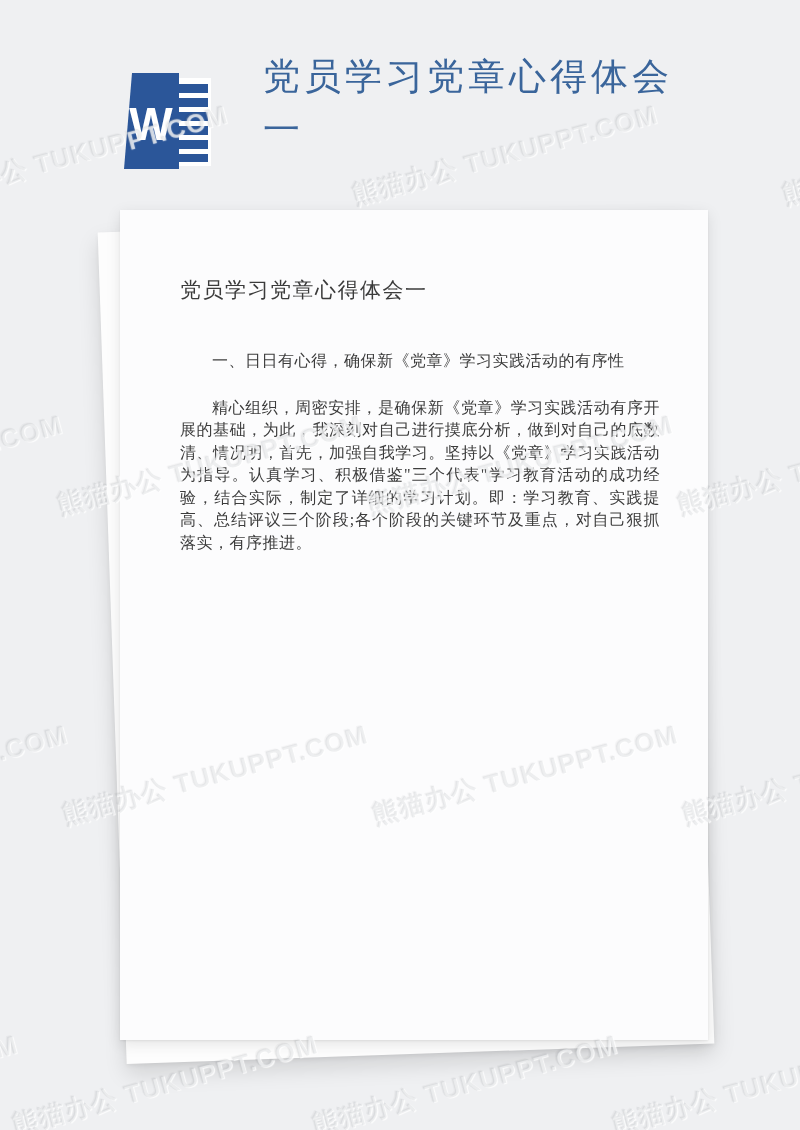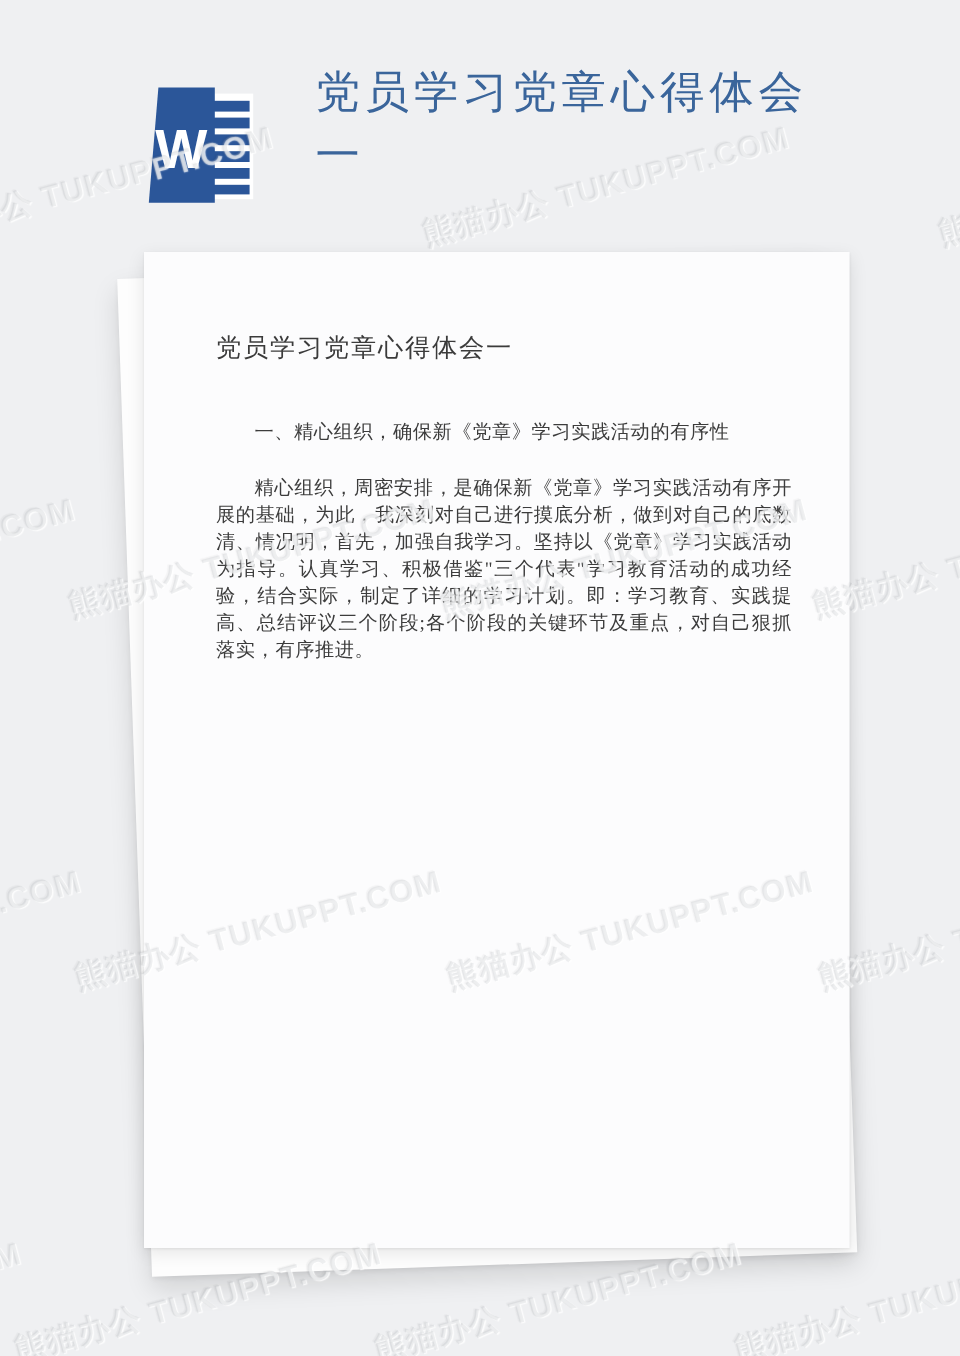--- a/index.html
+++ b/index.html
@@ -58,21 +58,21 @@
       </svg>
     </div>
     <h1 class="header-title">党员学习党章心得体会一</h1>
   </div>
 
   <div class="page-back"></div>
 
   <div class="page">
     <h2 class="doc-title">党员学习党章心得体会一</h2>
     <div class="doc-body">
-        <p>一、精心组织，确保新《党章》学习实践活动的有序性</p>
+        <p>一、日日有心得，确保新《党章》学习实践活动的有序性</p>
         <p>精心组织，周密安排，是确保新《党章》学习实践活动有序开展的基础，为此，我深刻对自己进行摸底分析，做到对自己的底数清、情况明，首先，加强自我学习。坚持以《党章》学习实践活动为指导。认真学习、积极借鉴"三个代表"学习教育活动的成功经验，结合实际，制定了详细的学习计划。即：学习教育、实践提高、总结评议三个阶段;各个阶段的关键环节及重点，对自己狠抓落实，有序推进。</p>
       </div>
   </div>
 
   <div class="wm-layer" id="wm-layer">
       <span class="wm" style="left: 75px; top: 155px;">熊猫办公 TUKUPPT.COM</span>
       <span class="wm" style="left: 505px; top: 155px;">熊猫办公 TUKUPPT.COM</span>
       <span class="wm" style="left: 935px; top: 155px;">熊猫办公 TUKUPPT.COM</span>
       <span class="wm" style="left: -90px; top: 465px;">熊猫办公 TUKUPPT.COM</span>
       <span class="wm" style="left: 210px; top: 465px;">熊猫办公 TUKUPPT.COM</span>

